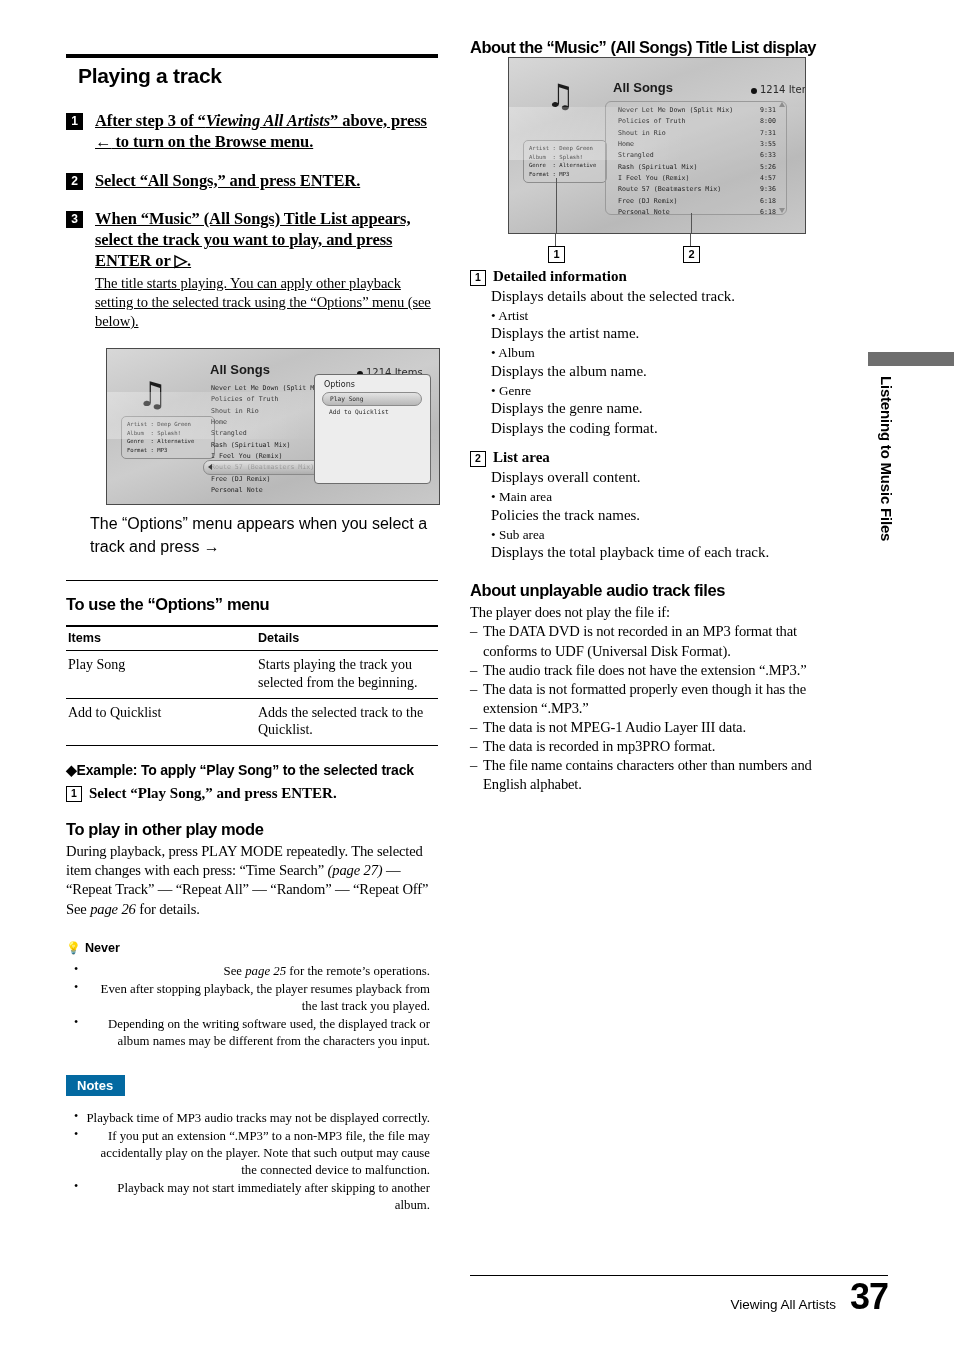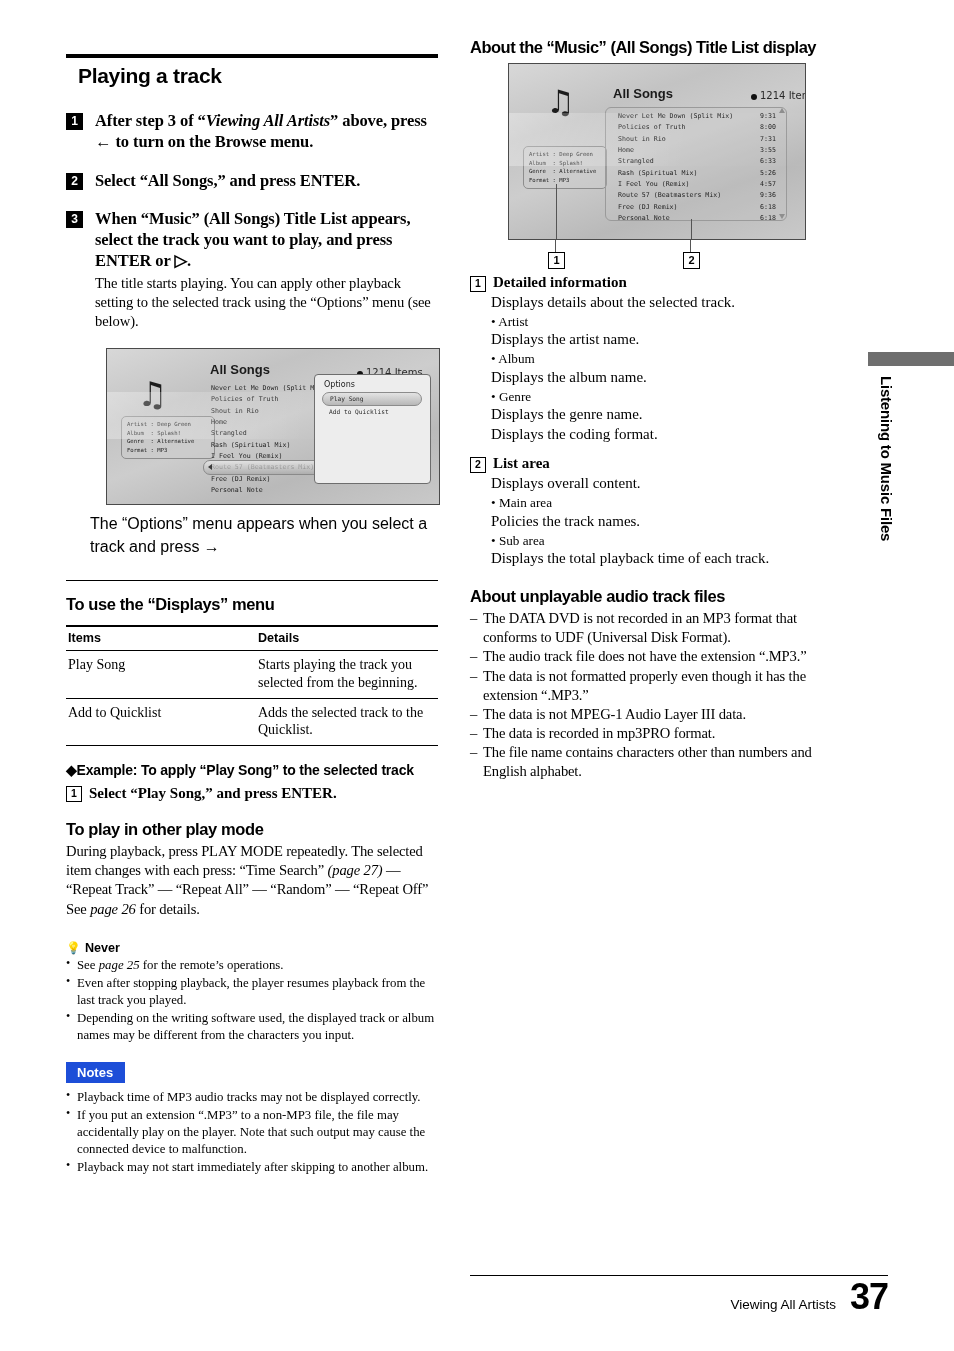--- a/index.html
+++ b/index.html
@@ -48,21 +48,21 @@
     font-size: 16.5px;
     font-weight: bold;
     letter-spacing: -0.4px;
     margin: 0 0 3px 0;
   }
   h2.head-right {
     font-family: "Liberation Sans", sans-serif;
     font-size: 16.5px;
     font-weight: bold;
     letter-spacing: -0.5px;
-    margin: 0 0 6px 0;
+    margin: 0 0 0 0;
   }
 
   
   .step {
     display: flex;
     margin-bottom: 17px;
     align-items: flex-start;
   }
   .step-num {
     flex: 0 0 auto;
@@ -72,20 +72,21 @@
     font-family: "Liberation Sans", sans-serif;
     font-size: 12px;
     font-weight: bold;
     text-align: center;
     line-height: 17px;
     margin-right: 12px;
     margin-top: 3px;
   }
   .step-body {
     flex: 1 1 auto;
+    text-decoration: underline;
   }
   .step-lead {
     font-size: 16.5px;
     font-weight: bold;
     line-height: 1.29;
     letter-spacing: -0.1px;
   }
   .step-lead i { font-style: italic; }
   .step-sub {
     font-size: 14.6px;
@@ -330,40 +331,41 @@
     font-weight: bold;
     margin: 0 0 2px 0;
   }
   .bulb {
     font-family: "DejaVu Sans", sans-serif;
     font-size: 12px;
     margin-right: 4px;
   }
   ul.dots {
     list-style: none;
-    margin: 0;
+    margin: 8px;
     padding: 0;
+    text-align: right;
   }
   ul.dots li {
     position: relative;
     padding-left: 11px;
     font-size: 12.8px;
     line-height: 1.33;
     margin-bottom: 1px;
   }
   ul.dots li::before {
     content: "\2022";
     position: absolute;
     left: 0; top: -1px;
     font-size: 12px;
   }
   ul.dots li i { font-style: italic; }
   .notes-badge {
     display: inline-block;
-    background: #1d4ed8;
+    background: #0369a1;
     color: #fff;
     font-family: "Liberation Sans", sans-serif;
     font-size: 13px;
     font-weight: bold;
     padding: 3px 12px 3px 11px;
     margin: 17px 0 6px 0;
   }
 
   
   ul.dashes { list-style: none; margin: 0; padding: 0; }
@@ -511,21 +513,21 @@
         <div class="opt-title">Options</div>
         <div class="opt-item sel">Play Song</div>
         <div class="opt-item">Add to Quicklist</div>
       </div>
     </div>
 
     <div class="fig-caption">The “Options” menu appears when you select a track and press →</div>
 
     <div class="rule-sep" style="margin-top:22px;"></div>
 
-    <h2 class="head">To use the “Displays” menu</h2>
+    <h2 class="head">To use the “Options” menu</h2>
 
     <table class="opt-table">
       <thead>
         <tr>
           <th class="c1">Items</th>
           <th>Details</th>
         </tr>
       </thead>
       <tbody>
         <tr>
@@ -665,20 +667,21 @@
         <div>Displays overall content.</div>
         <div class="bul">• Main area</div>
         <div>Policies the track names.</div>
         <div class="bul">• Sub area</div>
         <div>Displays the total playback time of each track.</div>
       </div>
     </div>
 
     <div style="margin-top:18px;">
       <h2 class="head">About unplayable audio track files</h2>
+      <p class="body">The player does not play the file if:</p>
       <ul class="dashes">
         <li>The DATA DVD is not recorded in an MP3 format that conforms to UDF (Universal Disk Format).</li>
         <li>The audio track file does not have the extension “.MP3.”</li>
         <li>The data is not formatted properly even though it has the extension “.MP3.”</li>
         <li>The data is not MPEG-1 Audio Layer III data.</li>
         <li>The data is recorded in mp3PRO format.</li>
         <li>The file name contains characters other than numbers and English alphabet.</li>
       </ul>
     </div>
   </div>

